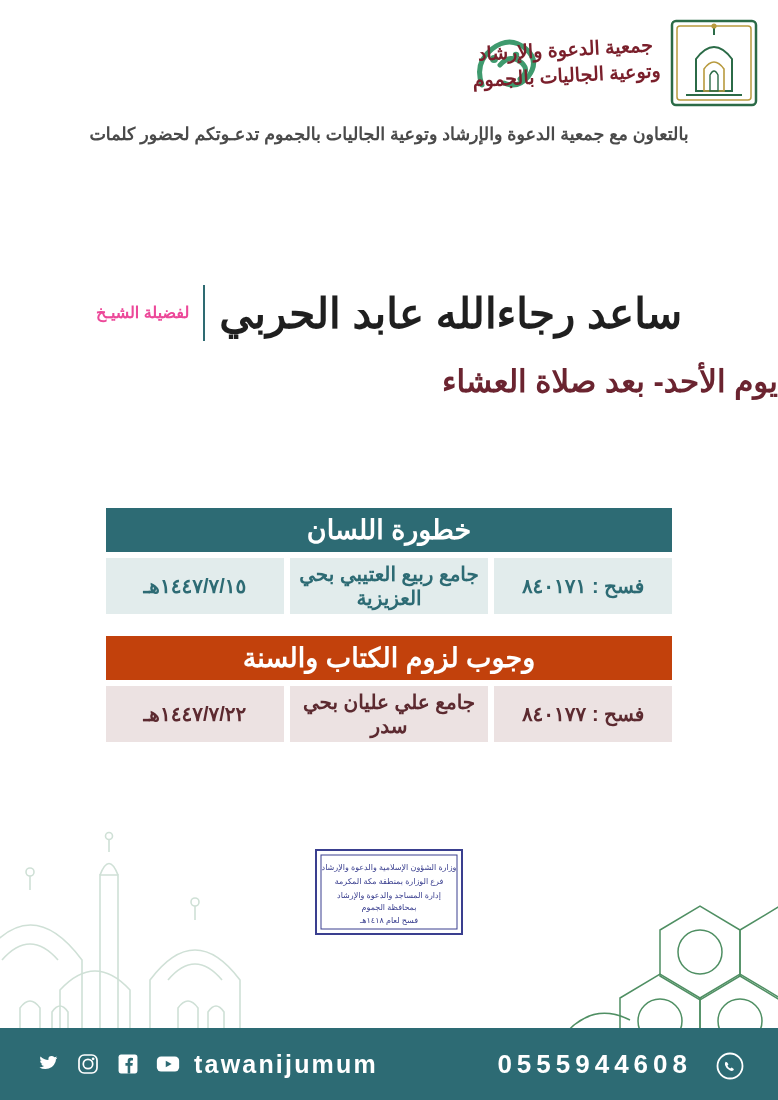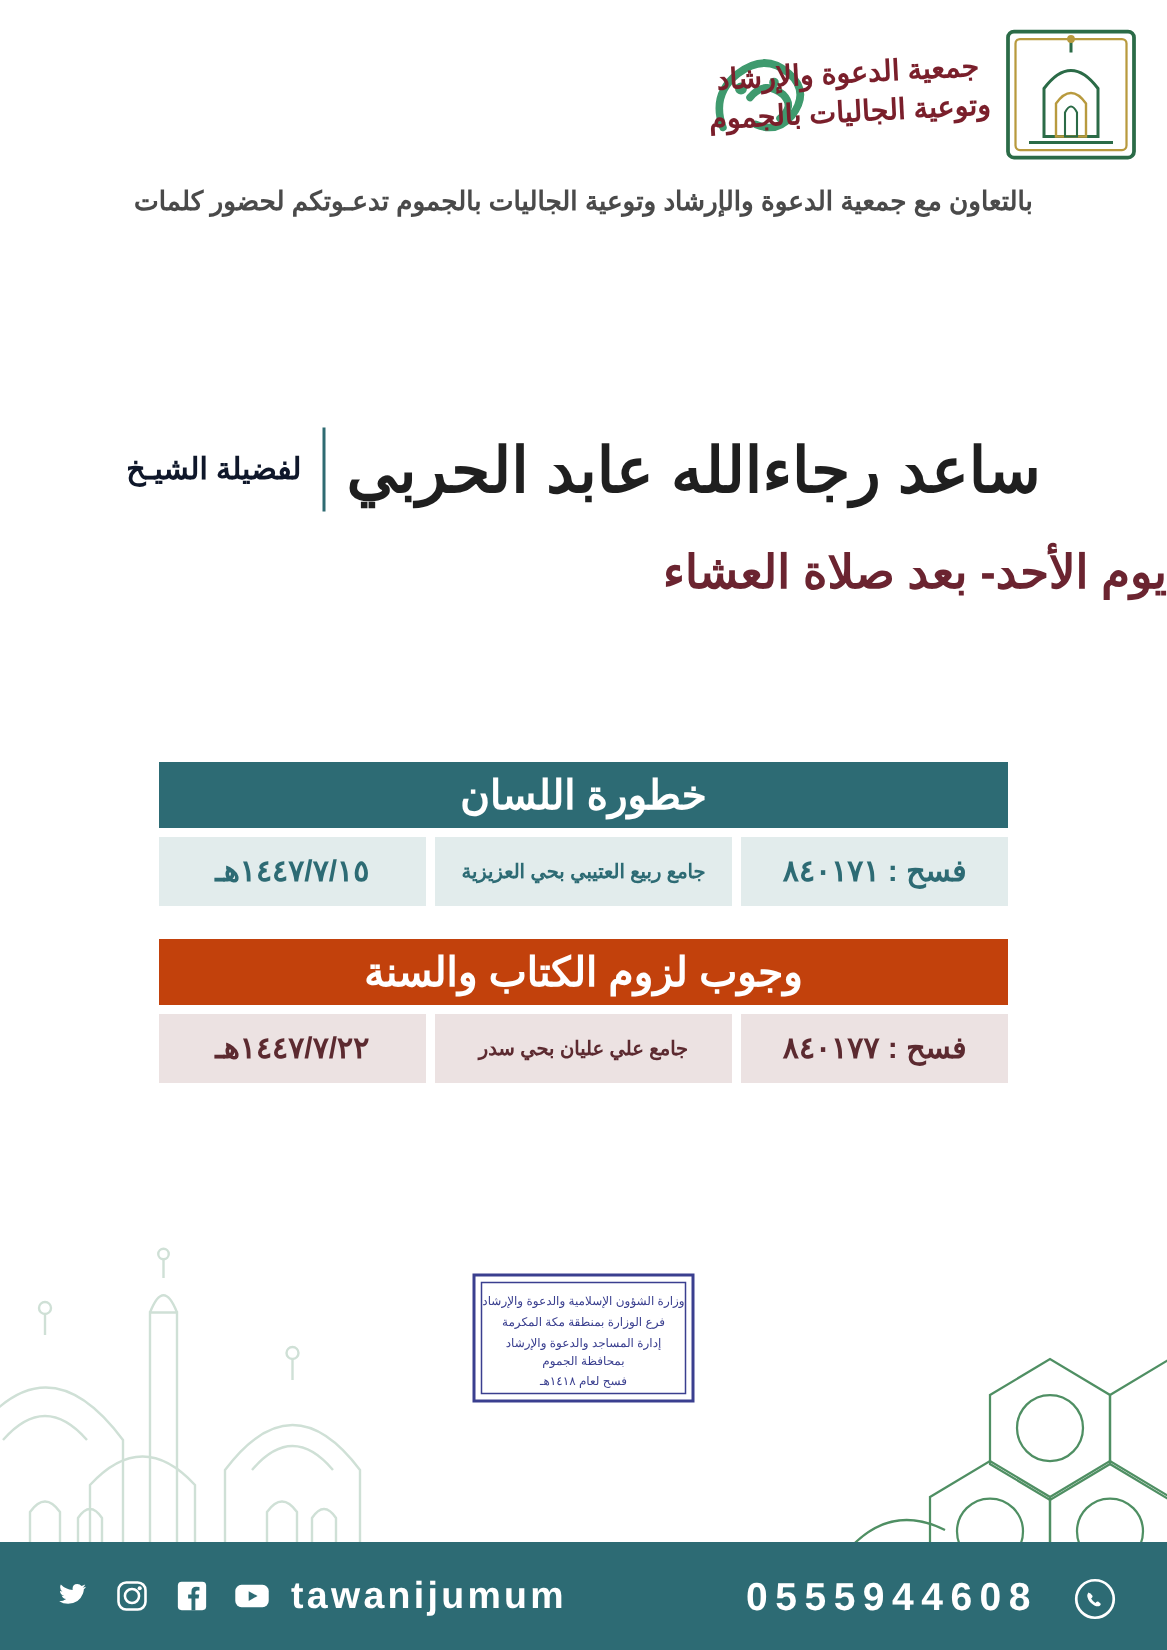--- a/index.html
+++ b/index.html
@@ -95,23 +95,23 @@
     color: #1f1f1f;
     letter-spacing: -0.5px;
   }
   .sheikh-divider {
     width: 2px;
     height: 56px;
     background: #2e6b72;
     margin: 0 4px;
   }
   .sheikh-title {
-    font-size: 20px;
-    font-weight: bold;
-    color: #0f172a;
+    font-size: 16px;
+    font-weight: bold;
+    color: #ec4899;
     line-height: 1.45;
     text-align: left;
     direction: rtl;
   }
 
   .sheikh-when {
     margin-top: 22px;
     font-size: 31px;
     font-weight: bold;
     color: #6b2430;
@@ -143,21 +143,21 @@
     flex: 1;
     min-height: 46px;
     display: flex; flex-direction: column;
     align-items: center; justify-content: center;
     font-size: 20px;
     font-weight: bold;
     line-height: 1.2;
     text-align: center;
     padding: 4px 2px;
   }
-  .cell.mosque { flex: 1.12; font-size: 13px; }
+  .cell.mosque { flex: 1.12; font-size: 20px; }
 
   .teal .lecture-title { background: #2d6b74; }
   .teal .cell { background: #e2ecec; color: #2d6b74; }
   .maroon .lecture-title { background: #c2410c; }
   .maroon .cell { background: #ece2e2; color: #5c2a30; }
 
   
   .decor { position: absolute; left: 0; bottom: 0; width: 778px; height: 360px; z-index: 0; pointer-events: none; }
 
   

